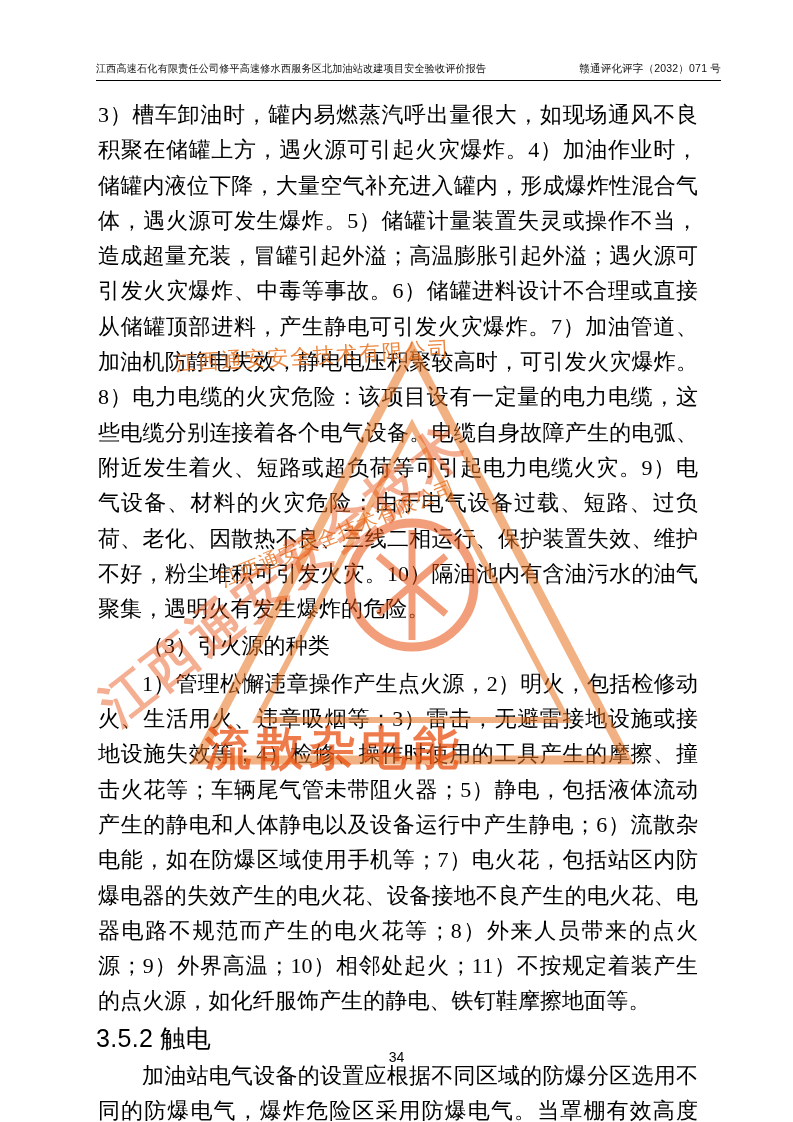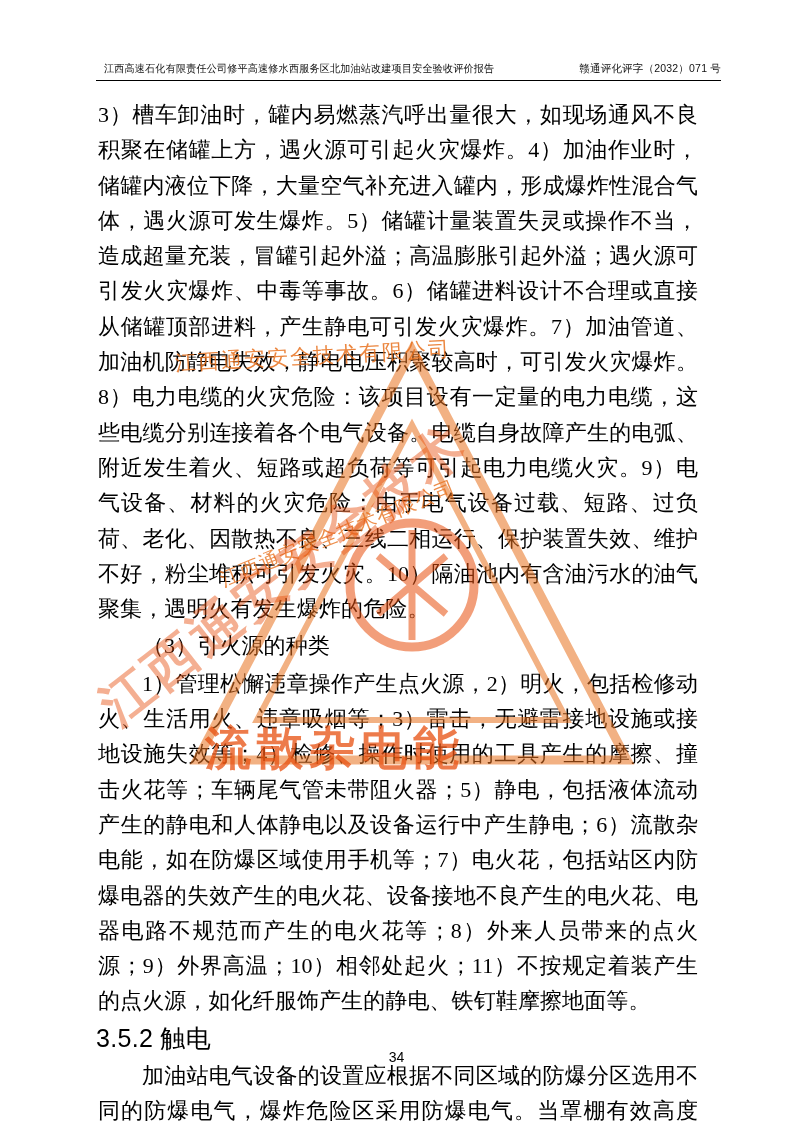--- a/index.html
+++ b/index.html
@@ -28,21 +28,20 @@
     top: 62px;
     left: 96px;
     right: 72px;
     display: flex;
     justify-content: space-between;
     align-items: flex-end;
     font-size: 10.5px;
     letter-spacing: 0.2px;
     color: #111;
     font-family: "Liberation Sans", "DejaVu Sans", sans-serif;
-    margin-left: 8px;
   }
   .header-left {
     white-space: nowrap;
     transform: scaleX(0.96);
     transform-origin: left bottom;
   }
   .header-right {
     white-space: nowrap;
   }
   .header-rule {

